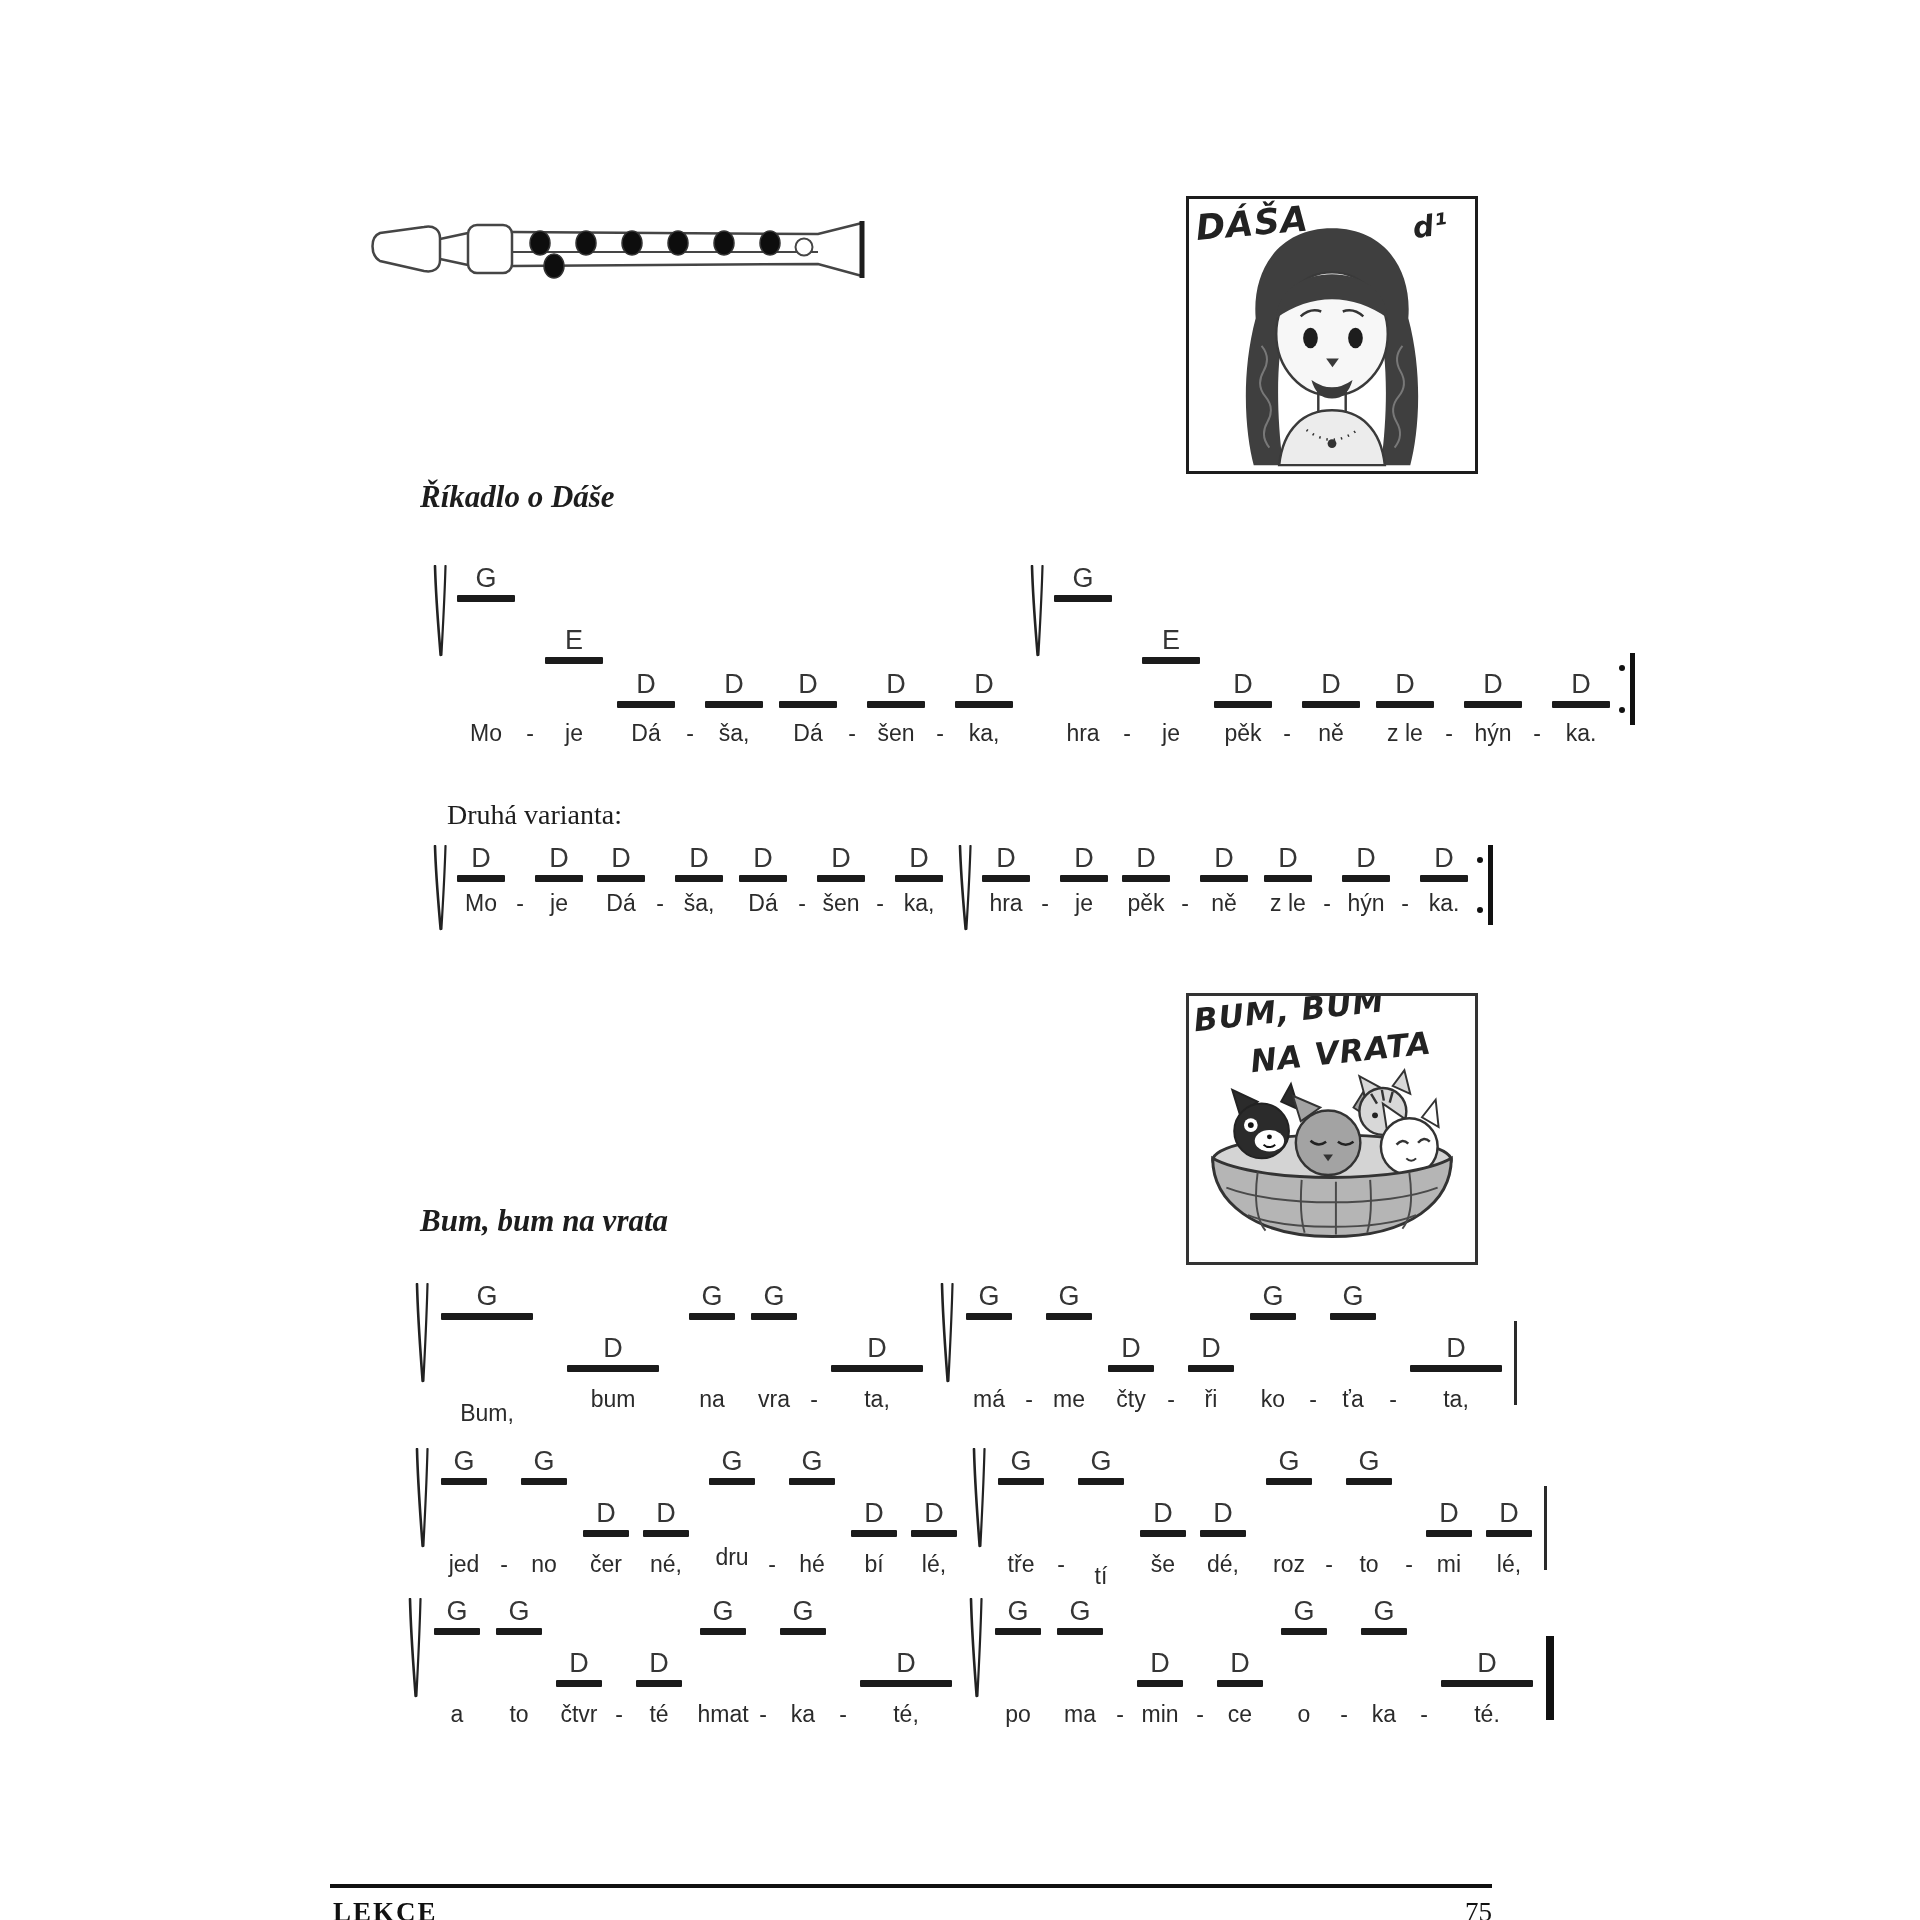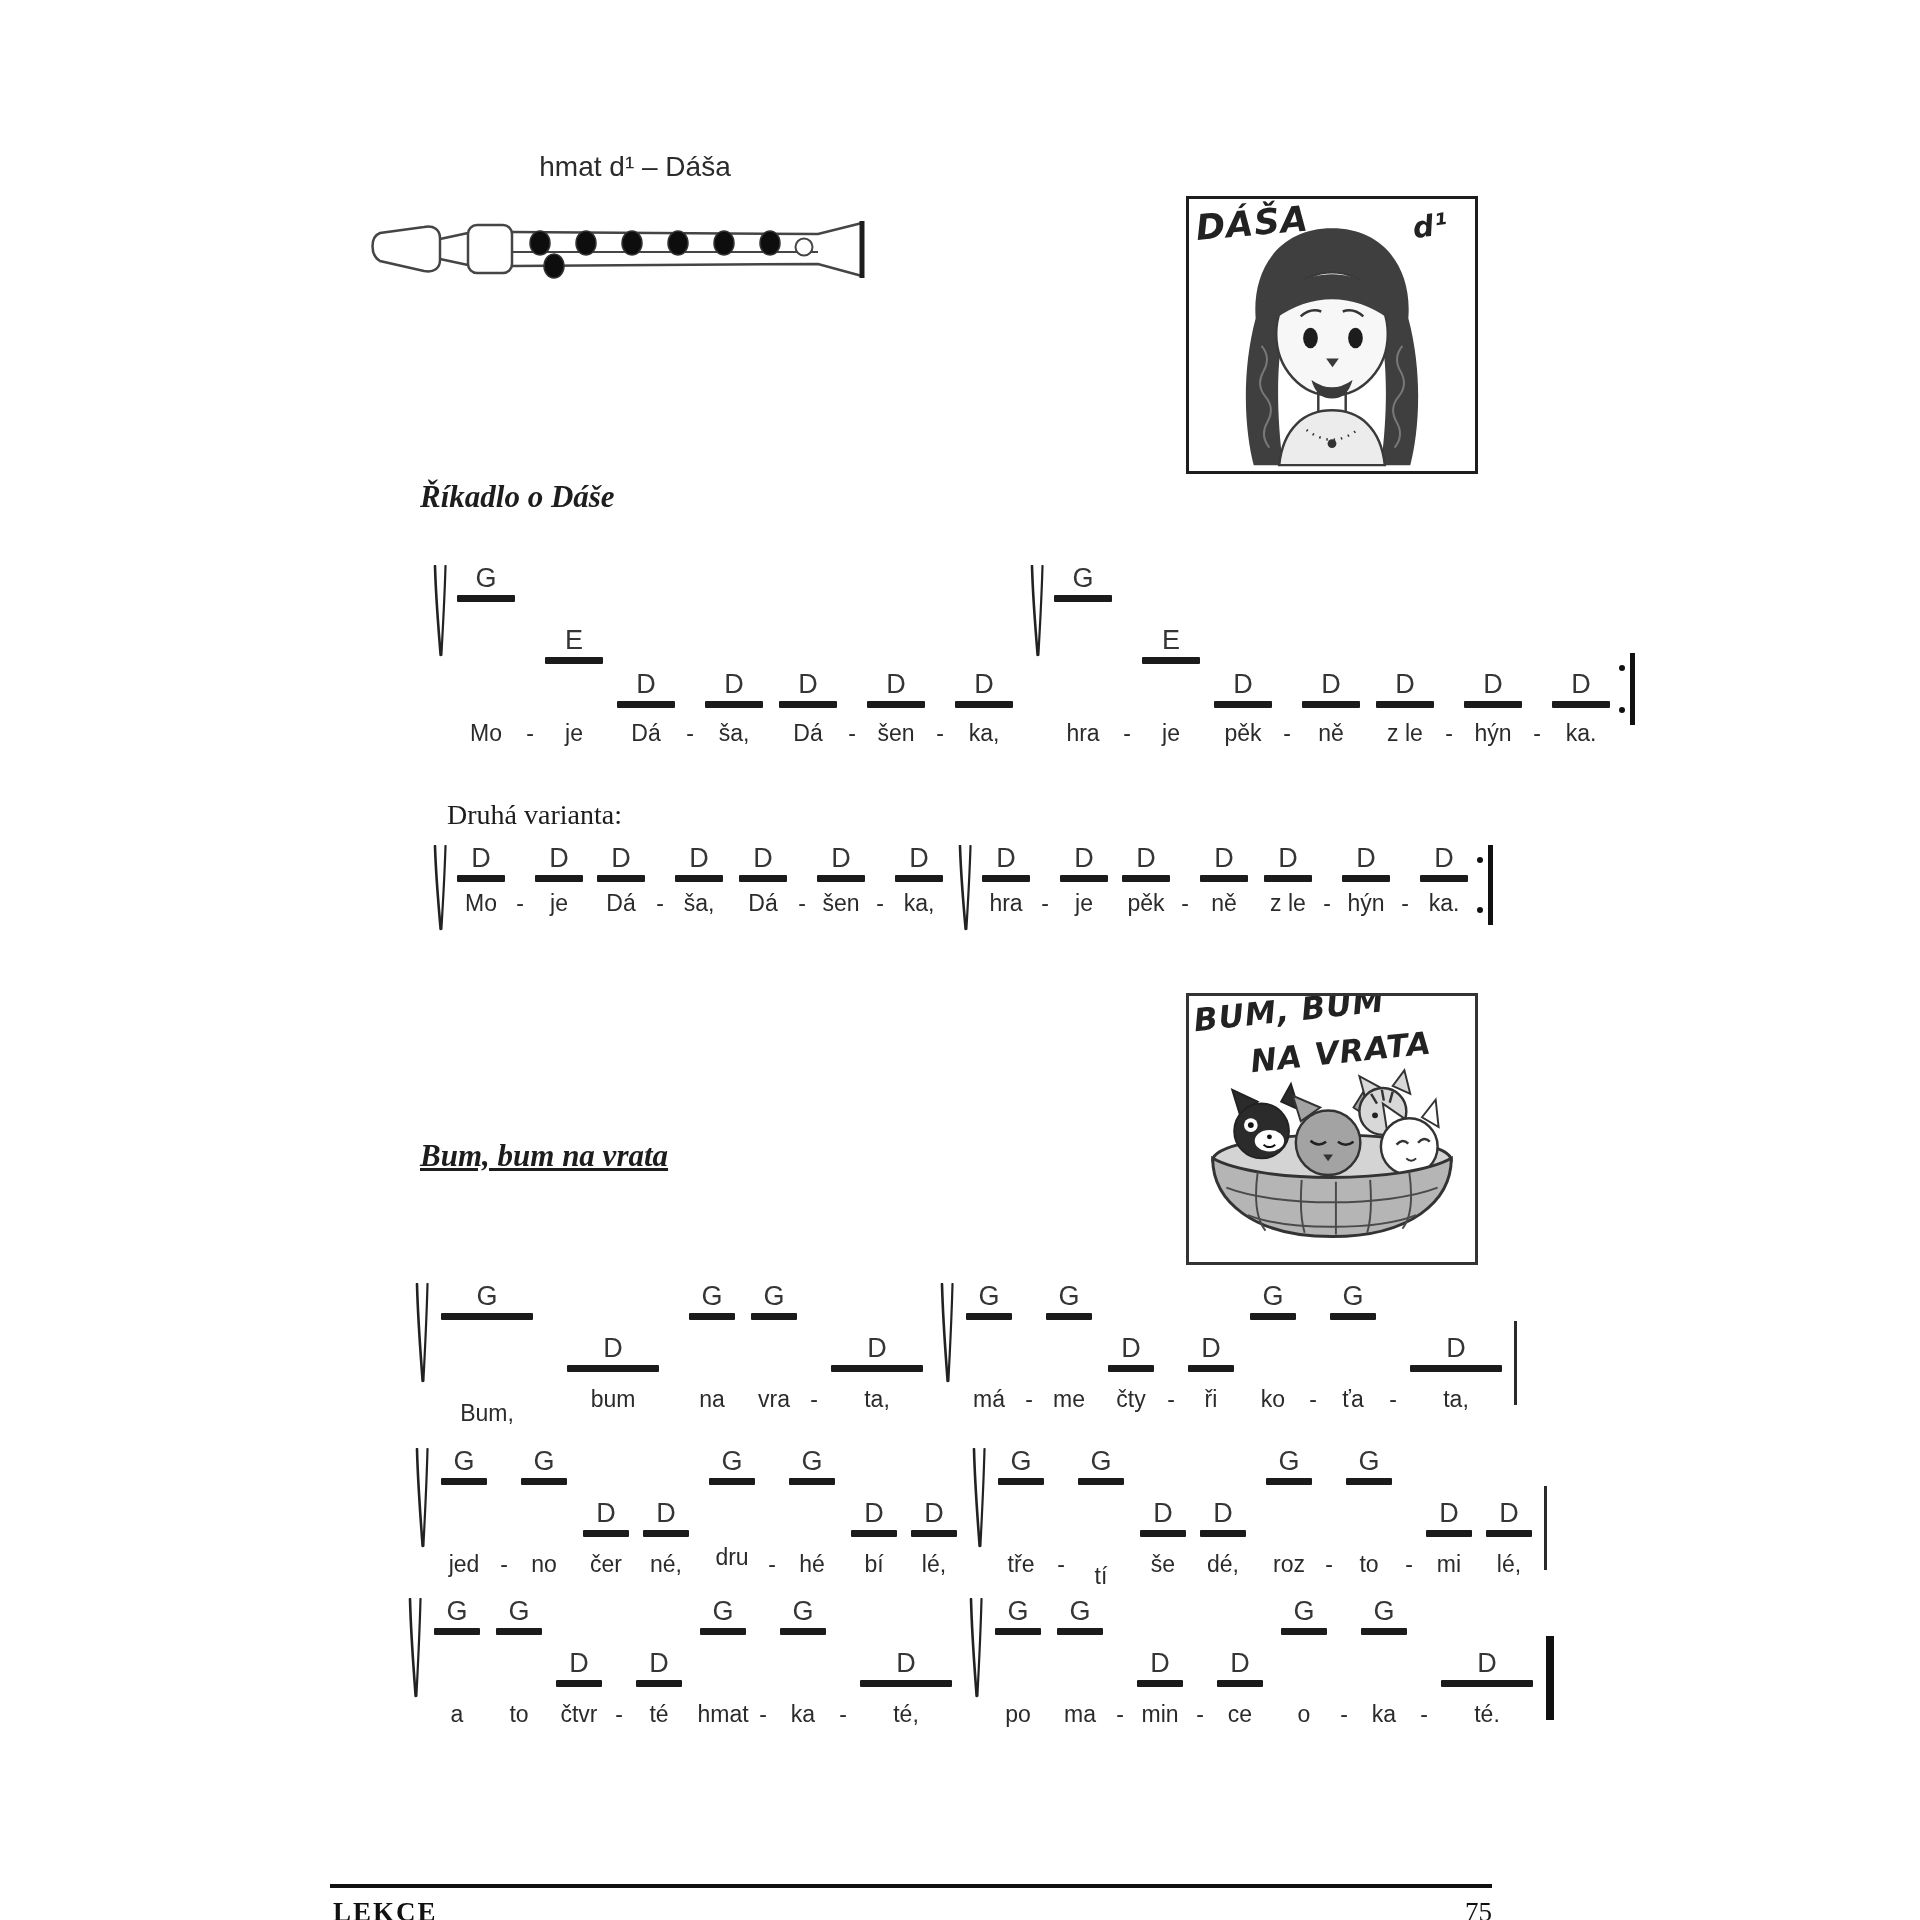--- a/index.html
+++ b/index.html
@@ -25,21 +25,20 @@
   .footer-label{font:600 27px/1 "Liberation Serif",serif;letter-spacing:2px;color:#111;}
   .page-number{font:27px/1 "Liberation Serif",serif;color:#111;text-align:right;}
   svg text{fill:#222;}
   .hand{font:italic 700 32px "DejaVu Sans",sans-serif;letter-spacing:1px;}
 </style>
 </head>
 <body>
 
 <div id="canvas">
 
-  <div class="abs caption" style="left:385px;top:150px;width:500px;">hmat d¹ – Dáša</div>
 
   <div class="abs" style="left:368px;top:203px;">
     <svg width="510" height="92" viewBox="0 0 510 92">
       <path d="M12,30 C2,34 2,52 12,58 L56,68 C66,70 72,65 72,57 L72,35 C72,27 66,22 56,24 Z" fill="#fff" stroke="#454545" stroke-width="2.5"></path>
       <path d="M72,36 L100,30" fill="none" stroke="#454545" stroke-width="2.5"></path>
       <path d="M72,56 L100,62" fill="none" stroke="#454545" stroke-width="2.5"></path>
       <rect x="100" y="22" width="44" height="48" rx="9" fill="#fff" stroke="#454545" stroke-width="2.5"></rect>
       <path d="M144,29 L450,31 L494,20" fill="none" stroke="#454545" stroke-width="2.5"></path>
       <path d="M144,63 L450,61 L494,73" fill="none" stroke="#454545" stroke-width="2.5"></path>
       <path d="M144,49 L450,49" fill="none" stroke="#454545" stroke-width="2"></path>
@@ -402,21 +401,21 @@
         <path d="M234,150 q6,-7 12,-1" fill="none" stroke="#333" stroke-width="2.5"></path>
         <path d="M222,166 q5,5 10,0" fill="none" stroke="#333" stroke-width="2"></path>
       </g>
       <path d="M24,166 C70,192 222,192 268,166 C268,210 226,246 146,246 C66,246 24,210 24,166 Z" fill="#b5b5b5" stroke="#333" stroke-width="3"></path>
       <path d="M70,180 C66,210 70,230 78,240 M115,188 C113,215 115,232 118,242 M150,190 L150,244
                M185,188 C187,215 185,232 182,242 M225,180 C229,208 226,228 218,238" fill="none" stroke="#4a4a4a" stroke-width="2"></path>
       <path d="M38,196 C90,216 202,216 254,196 M60,224 C100,240 192,240 232,224" fill="none" stroke="#4a4a4a" stroke-width="2"></path>
     </svg>
   </div>
 
-  <div class="abs song-title" style="left:420px;top:1137px;text-decoration:underline;">Bum, bum na vrata</div>
+  <div class="abs song-title" style="left:420px;top:1202px;">Bum, bum na vrata</div>
   <div class="mline" style="left: 412px; top: 1283px; height: 140px;">
       <div class="tok" style="margin-right: 9px; width: 20px;"><svg width="20" height="100" viewBox="0 0 20 100">
           <path d="M5 1 C 6 40, 9 75, 10.6 98" fill="none" stroke="#222" stroke-width="2.6" stroke-linecap="round"></path>
           <path d="M15.5 1 C 14.5 40, 12.5 75, 11.4 98" fill="none" stroke="#222" stroke-width="2.2" stroke-linecap="round"></path>
         </svg></div>
       <div class="tok" style="margin-right: 34px; width: 92px;">
         <div class="glyph" style="margin-top:0px">
           <span class="nl">G</span>
           <div class="nbar"></div>
         </div>

